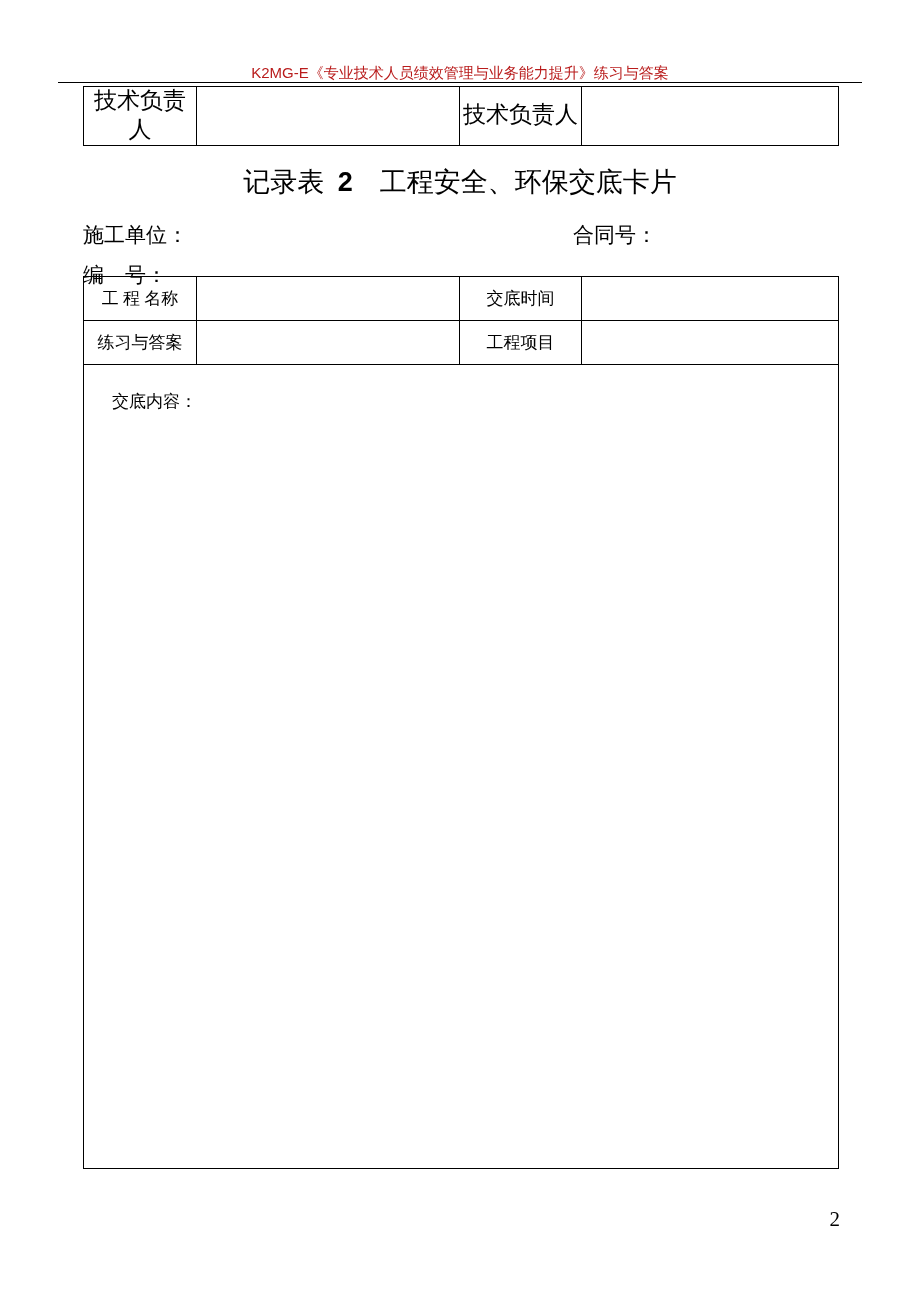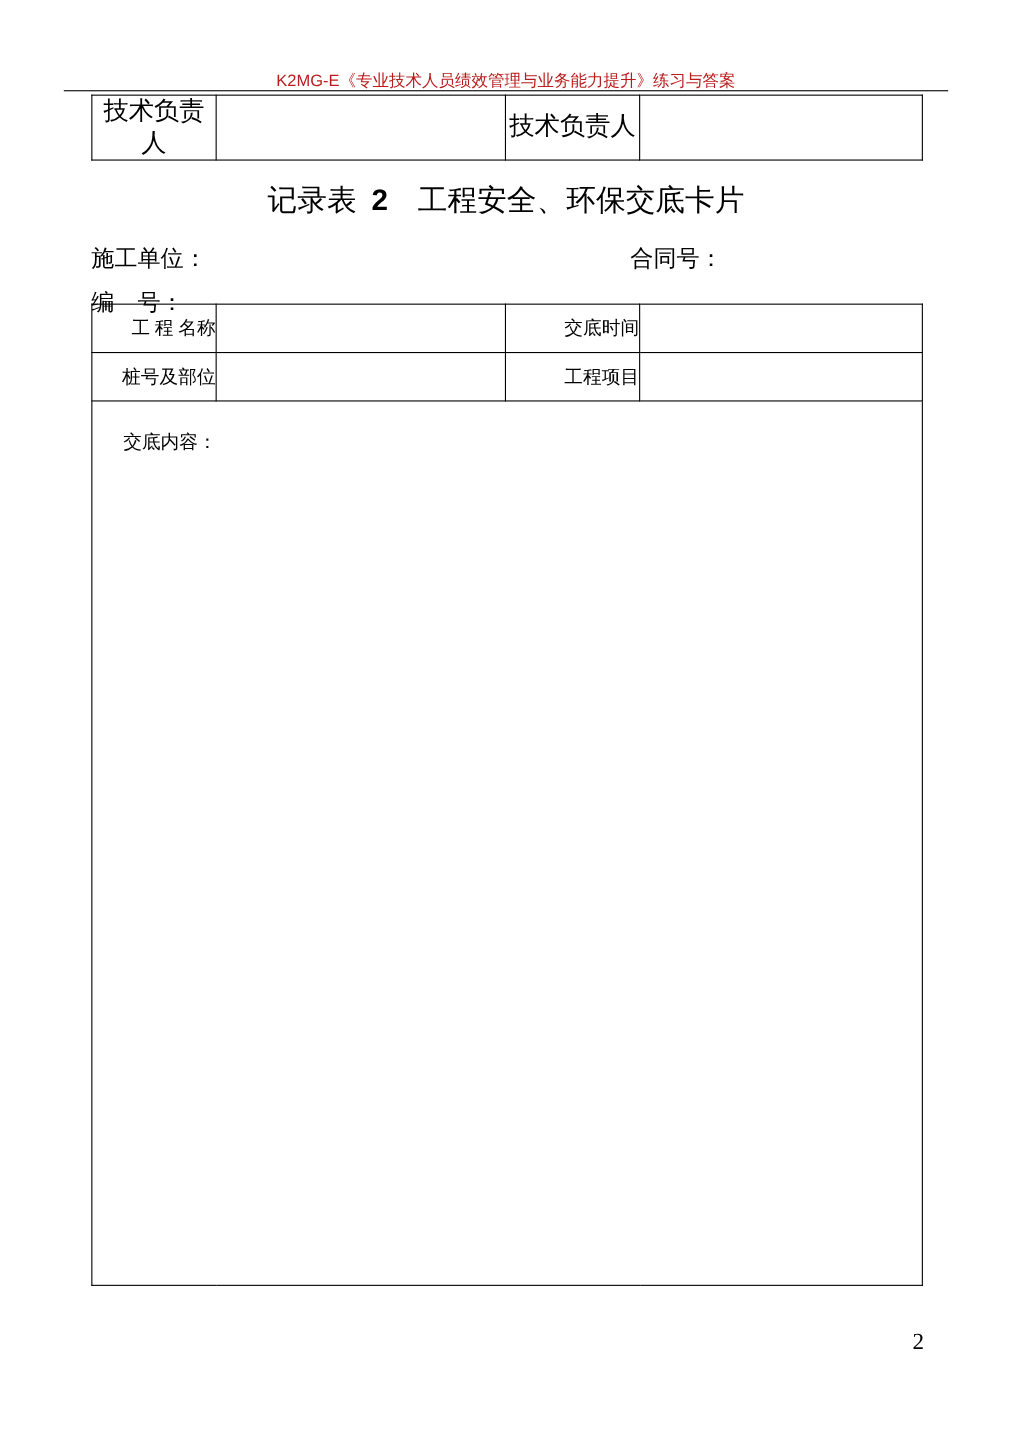--- a/index.html
+++ b/index.html
@@ -73,21 +73,21 @@
     .meta-label-right { }
     .table-main {
       position: absolute;
       top: 276px;
       left: 83px;
       width: 756px;
       border-collapse: collapse;
     }
     .table-main td {
       border: 1.4px solid #000;
-      text-align: right;
+      text-align: center;
       vertical-align: middle;
       font-size: 17px;
       line-height: 1.25;
     }
     .table-main .r { height: 44px; }
     .table-main .c1 { width: 113px; }
     .table-main .c2 { width: 263px; }
     .table-main .c3 { width: 122px; }
     .table-main .content-cell {
       height: 804px;
@@ -138,21 +138,21 @@
 
 <table class="table-main">
   <tbody>
       <tr class="r">
     <td class="c1">工 程 名称</td>
     <td class="c2"></td>
     <td class="c3">交底时间</td>
     <td class="c4 right-border-gap"></td>
   </tr>
   <tr class="r">
-    <td class="c1">桩号及部位</td>
+    <td class="c1">练习与答案</td>
     <td class="c2"></td>
     <td class="c3">工程项目</td>
     <td class="c4 right-border-gap"></td>
   </tr>
   <tr>
     <td colspan="4" class="content-cell right-border-gap">
       <span>交底内容：</span>
     </td>
   </tr>
 </tbody>

